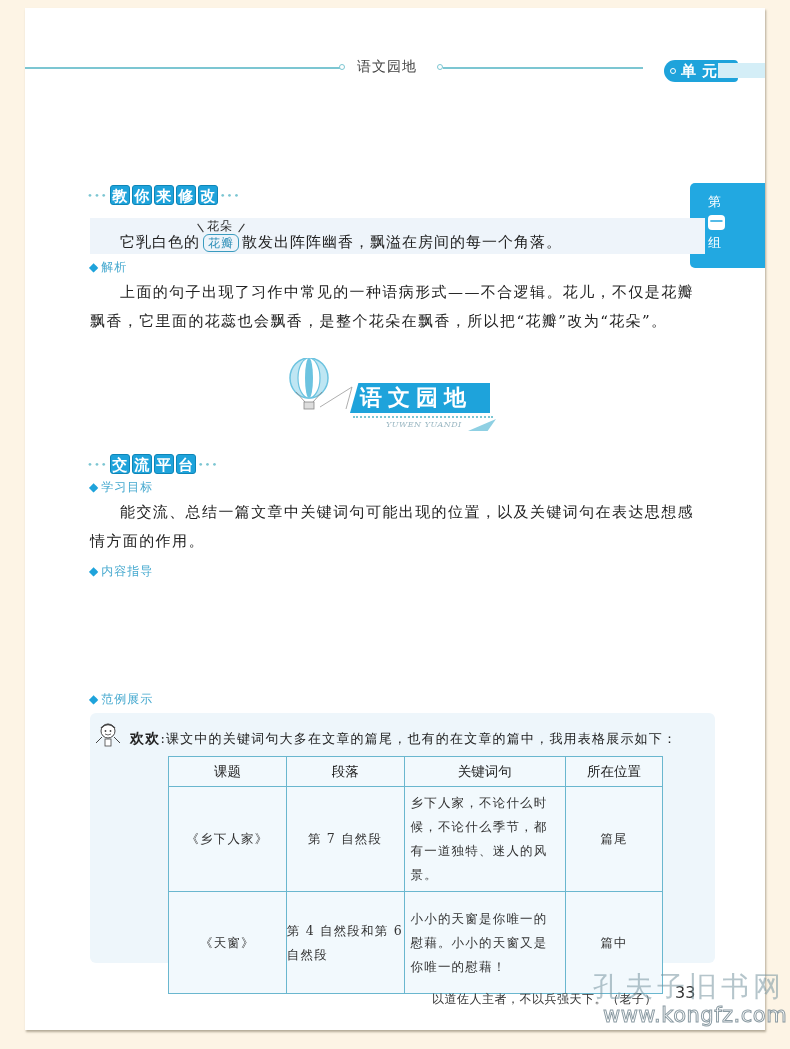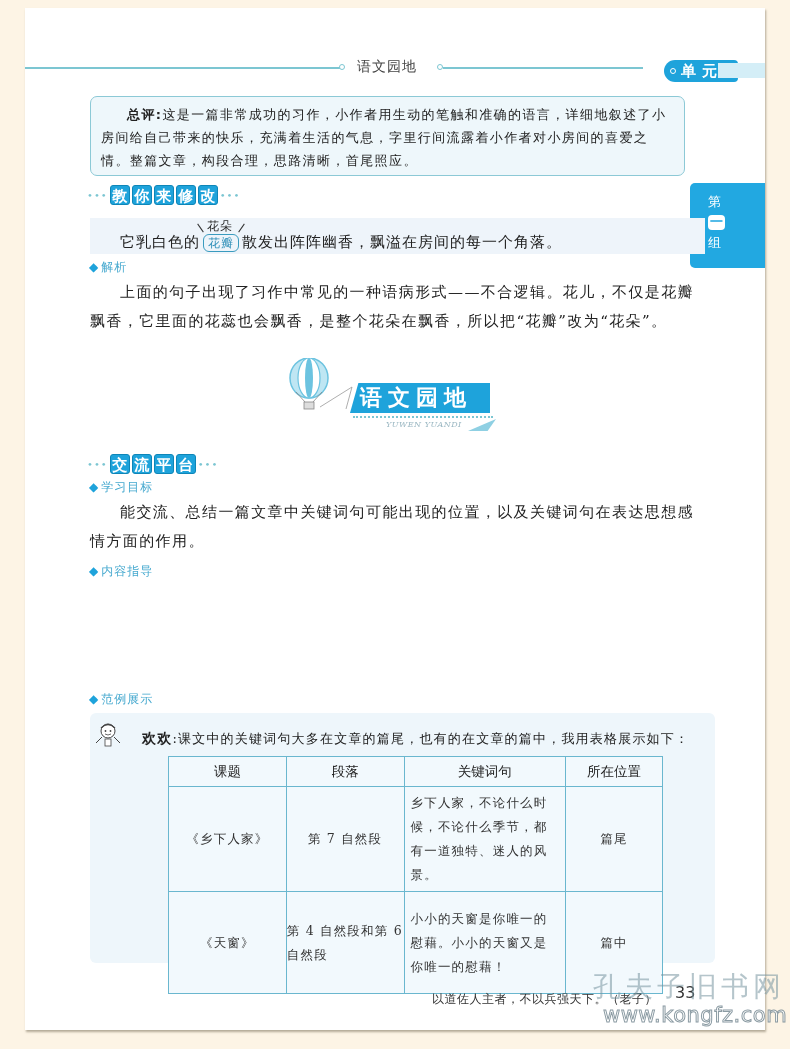--- a/index.html
+++ b/index.html
@@ -98,21 +98,21 @@
   .logo-tri { position: absolute; left: 180px; top: 66px; width: 28px; height: 12px; background: #8fd0e3; clip-path: polygon(0 100%, 100% 0, 70% 100%); }
 
   
   .example {
     position: absolute; left: 65px; top: 705px; width: 625px; height: 250px; background: #eef6fb; border-radius: 6px;
   }
   .kid-icon { position: absolute; left: 3px; top: 8px; width: 30px; height: 28px; }
   .example-intro {
     position: absolute; left: 40px; top: 17px; font-size: 13px; letter-spacing: 1.2px; color: #222; white-space: nowrap;
   }
-  .example-intro .nm { font-family: "DejaVu Sans", sans-serif; font-weight: bold; font-size: 14px; margin-left: 12px; }
+  .example-intro .nm { font-family: "DejaVu Sans", sans-serif; font-weight: bold; font-size: 14px; }
   table.kw {
     position: absolute; left: 78px; top: 43px; width: 495px; border-collapse: collapse;
     background: #f2f9fd; border: 1.5px solid #4ba9c6;
   }
   table.kw th, table.kw td { border: 1px solid #6ab7cf; text-align: center; vertical-align: middle; }
   table.kw th { font-family: "DejaVu Sans", sans-serif; font-weight: normal; font-size: 13.5px; height: 30px; color: #222; }
   table.kw td { font-size: 12.5px; letter-spacing: 1.2px; color: #333; line-height: 24px; }
   table.kw td.kw-cell { text-align: left; padding: 4px 6px; }
   table.kw td.para-cell { text-align: left; padding: 0 0; }
   table.kw td.center { text-align: center; }
@@ -147,23 +147,20 @@
     <span>单元</span>
   </div>
   <div class="unit-strip"></div>
 
   <div class="side-tab">
     <div>第</div>
     <div class="one">一</div>
     <div>组</div>
   </div>
 
-  <div class="review">
-    <span class="lbl">总评:</span><span>这是一篇非常成功的习作，小作者用生动的笔触和准确的语言，详细地叙述了小房间给自己带来的快乐，充满着生活的气息，字里行间流露着小作者对小房间的喜爱之情。整篇文章，构段合理，思路清晰，首尾照应。</span>
-  </div>
 
   <div class="sec-badge" style="left:62px; top:177px;">
     <span class="dots">•••</span>
     <span class="chars">
       <span class="ch">教</span>
       <span class="ch">你</span>
       <span class="ch">来</span>
       <span class="ch">修</span>
       <span class="ch">改</span>
     </span>

